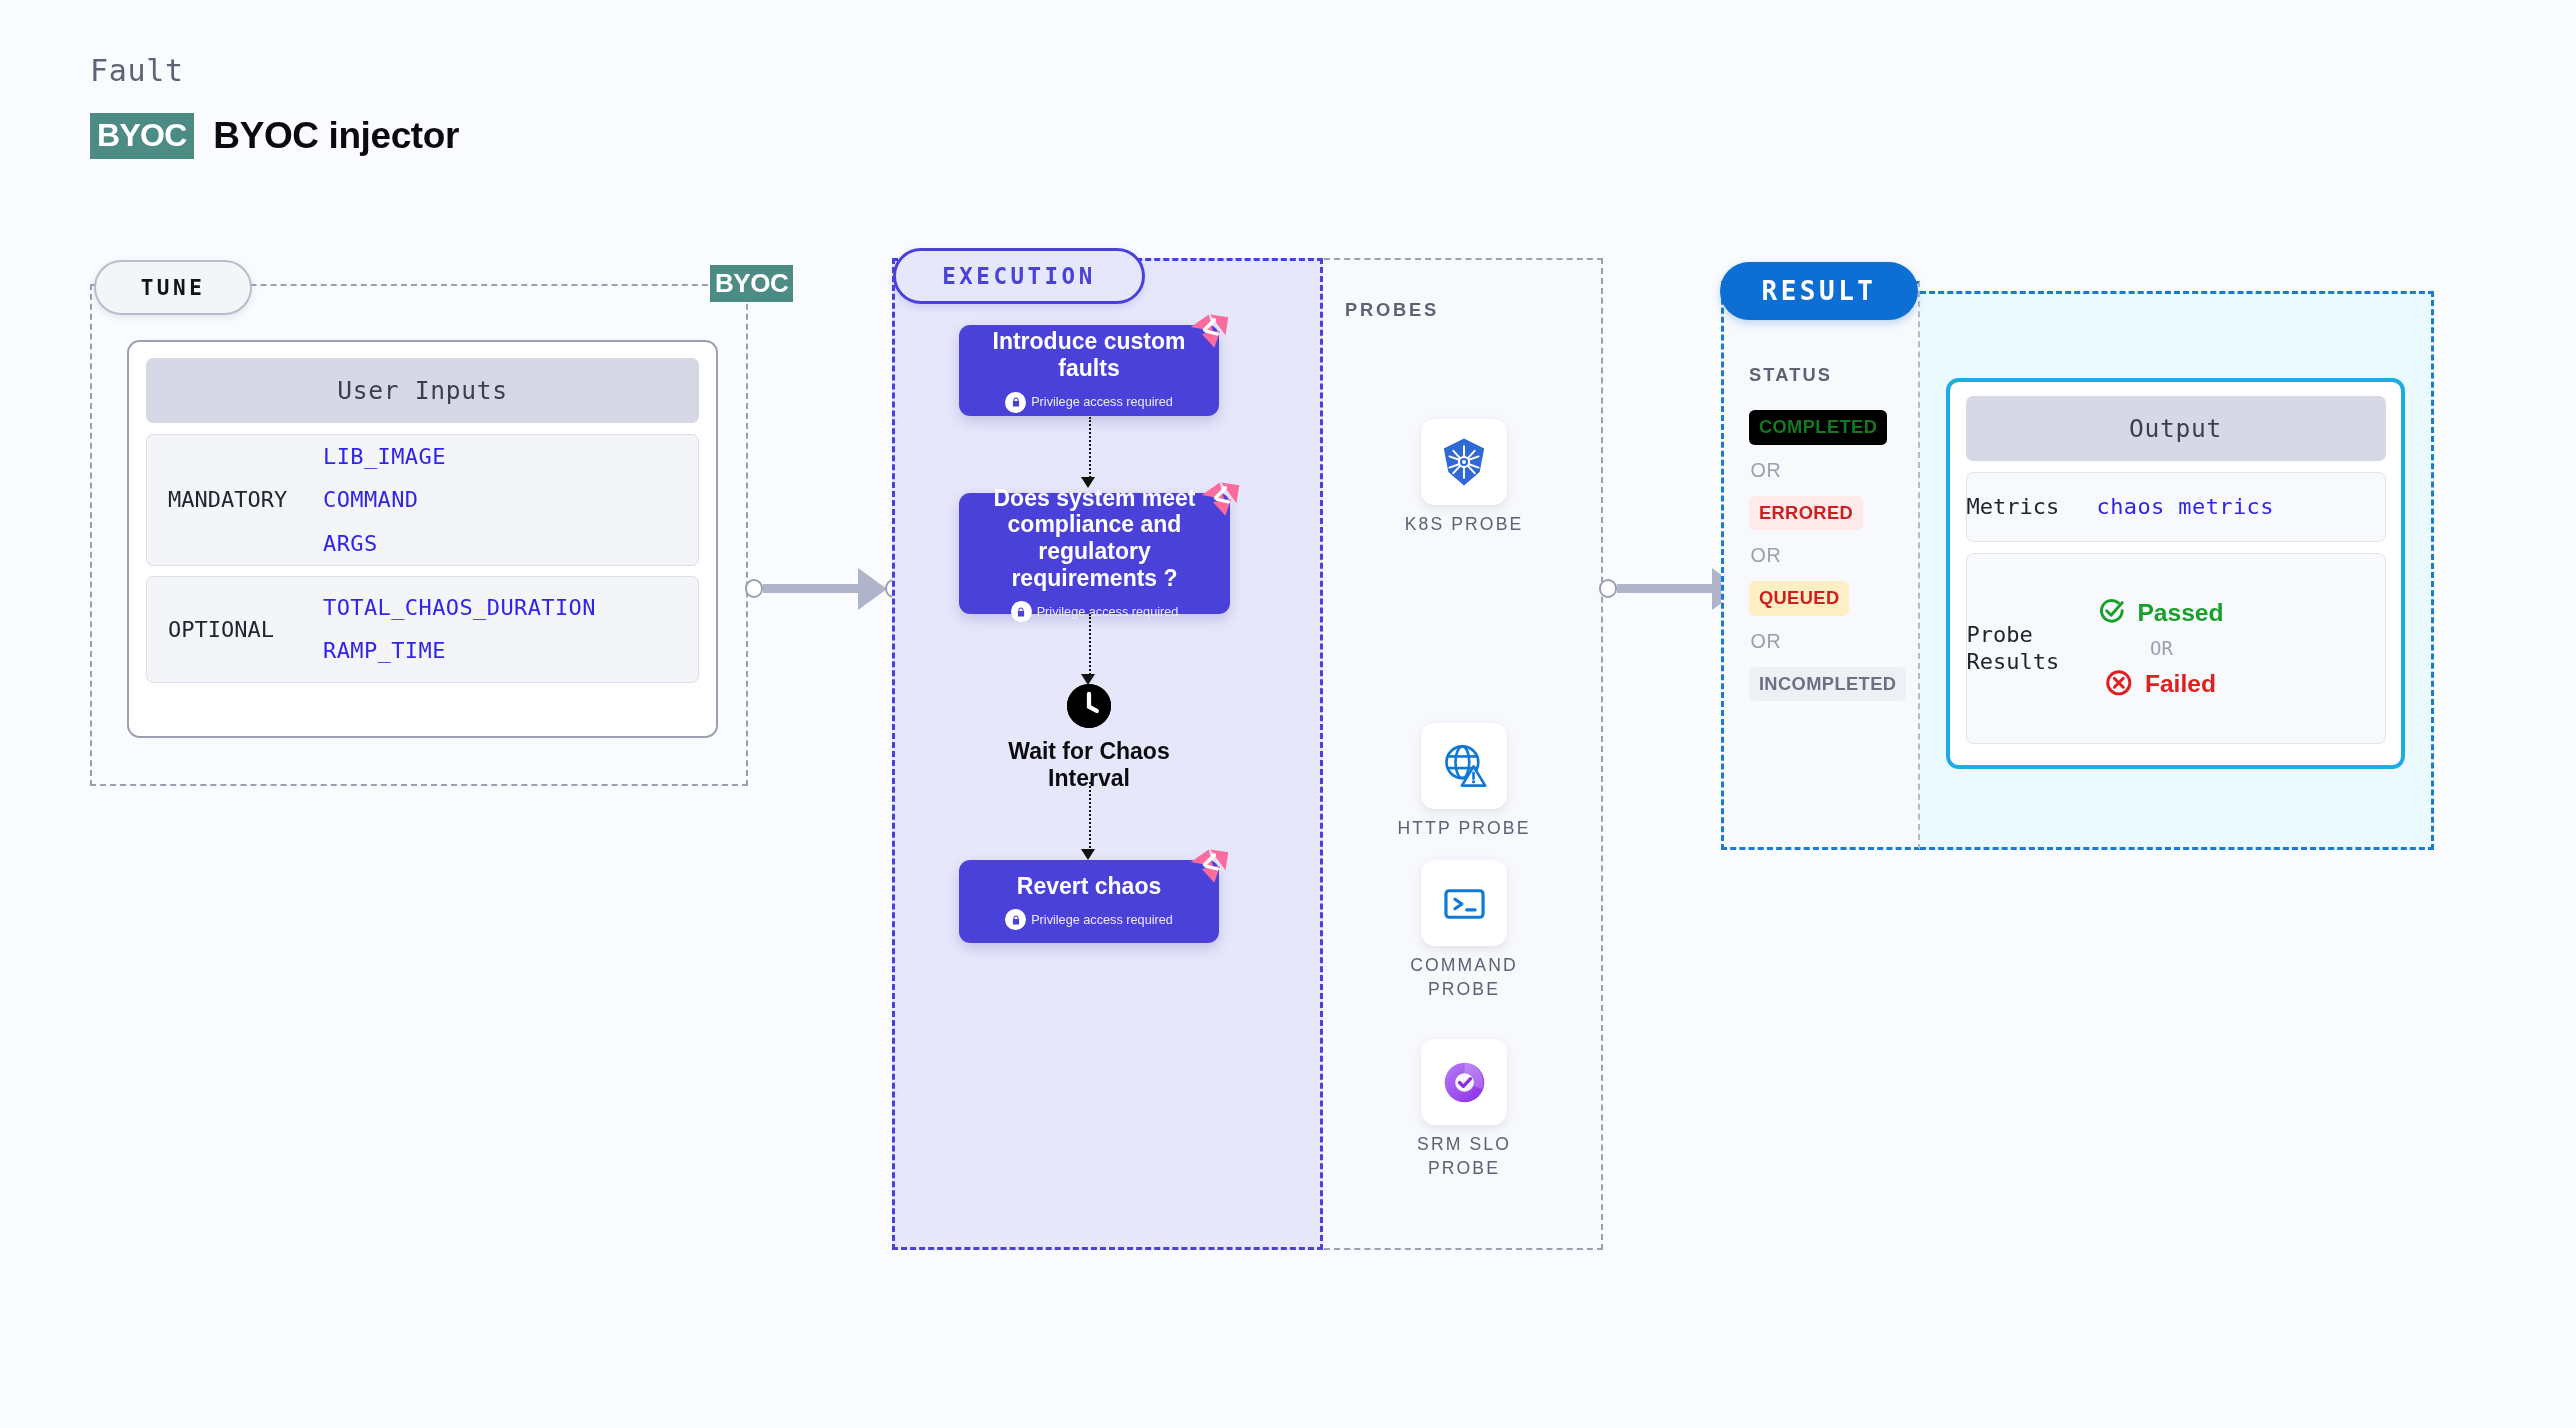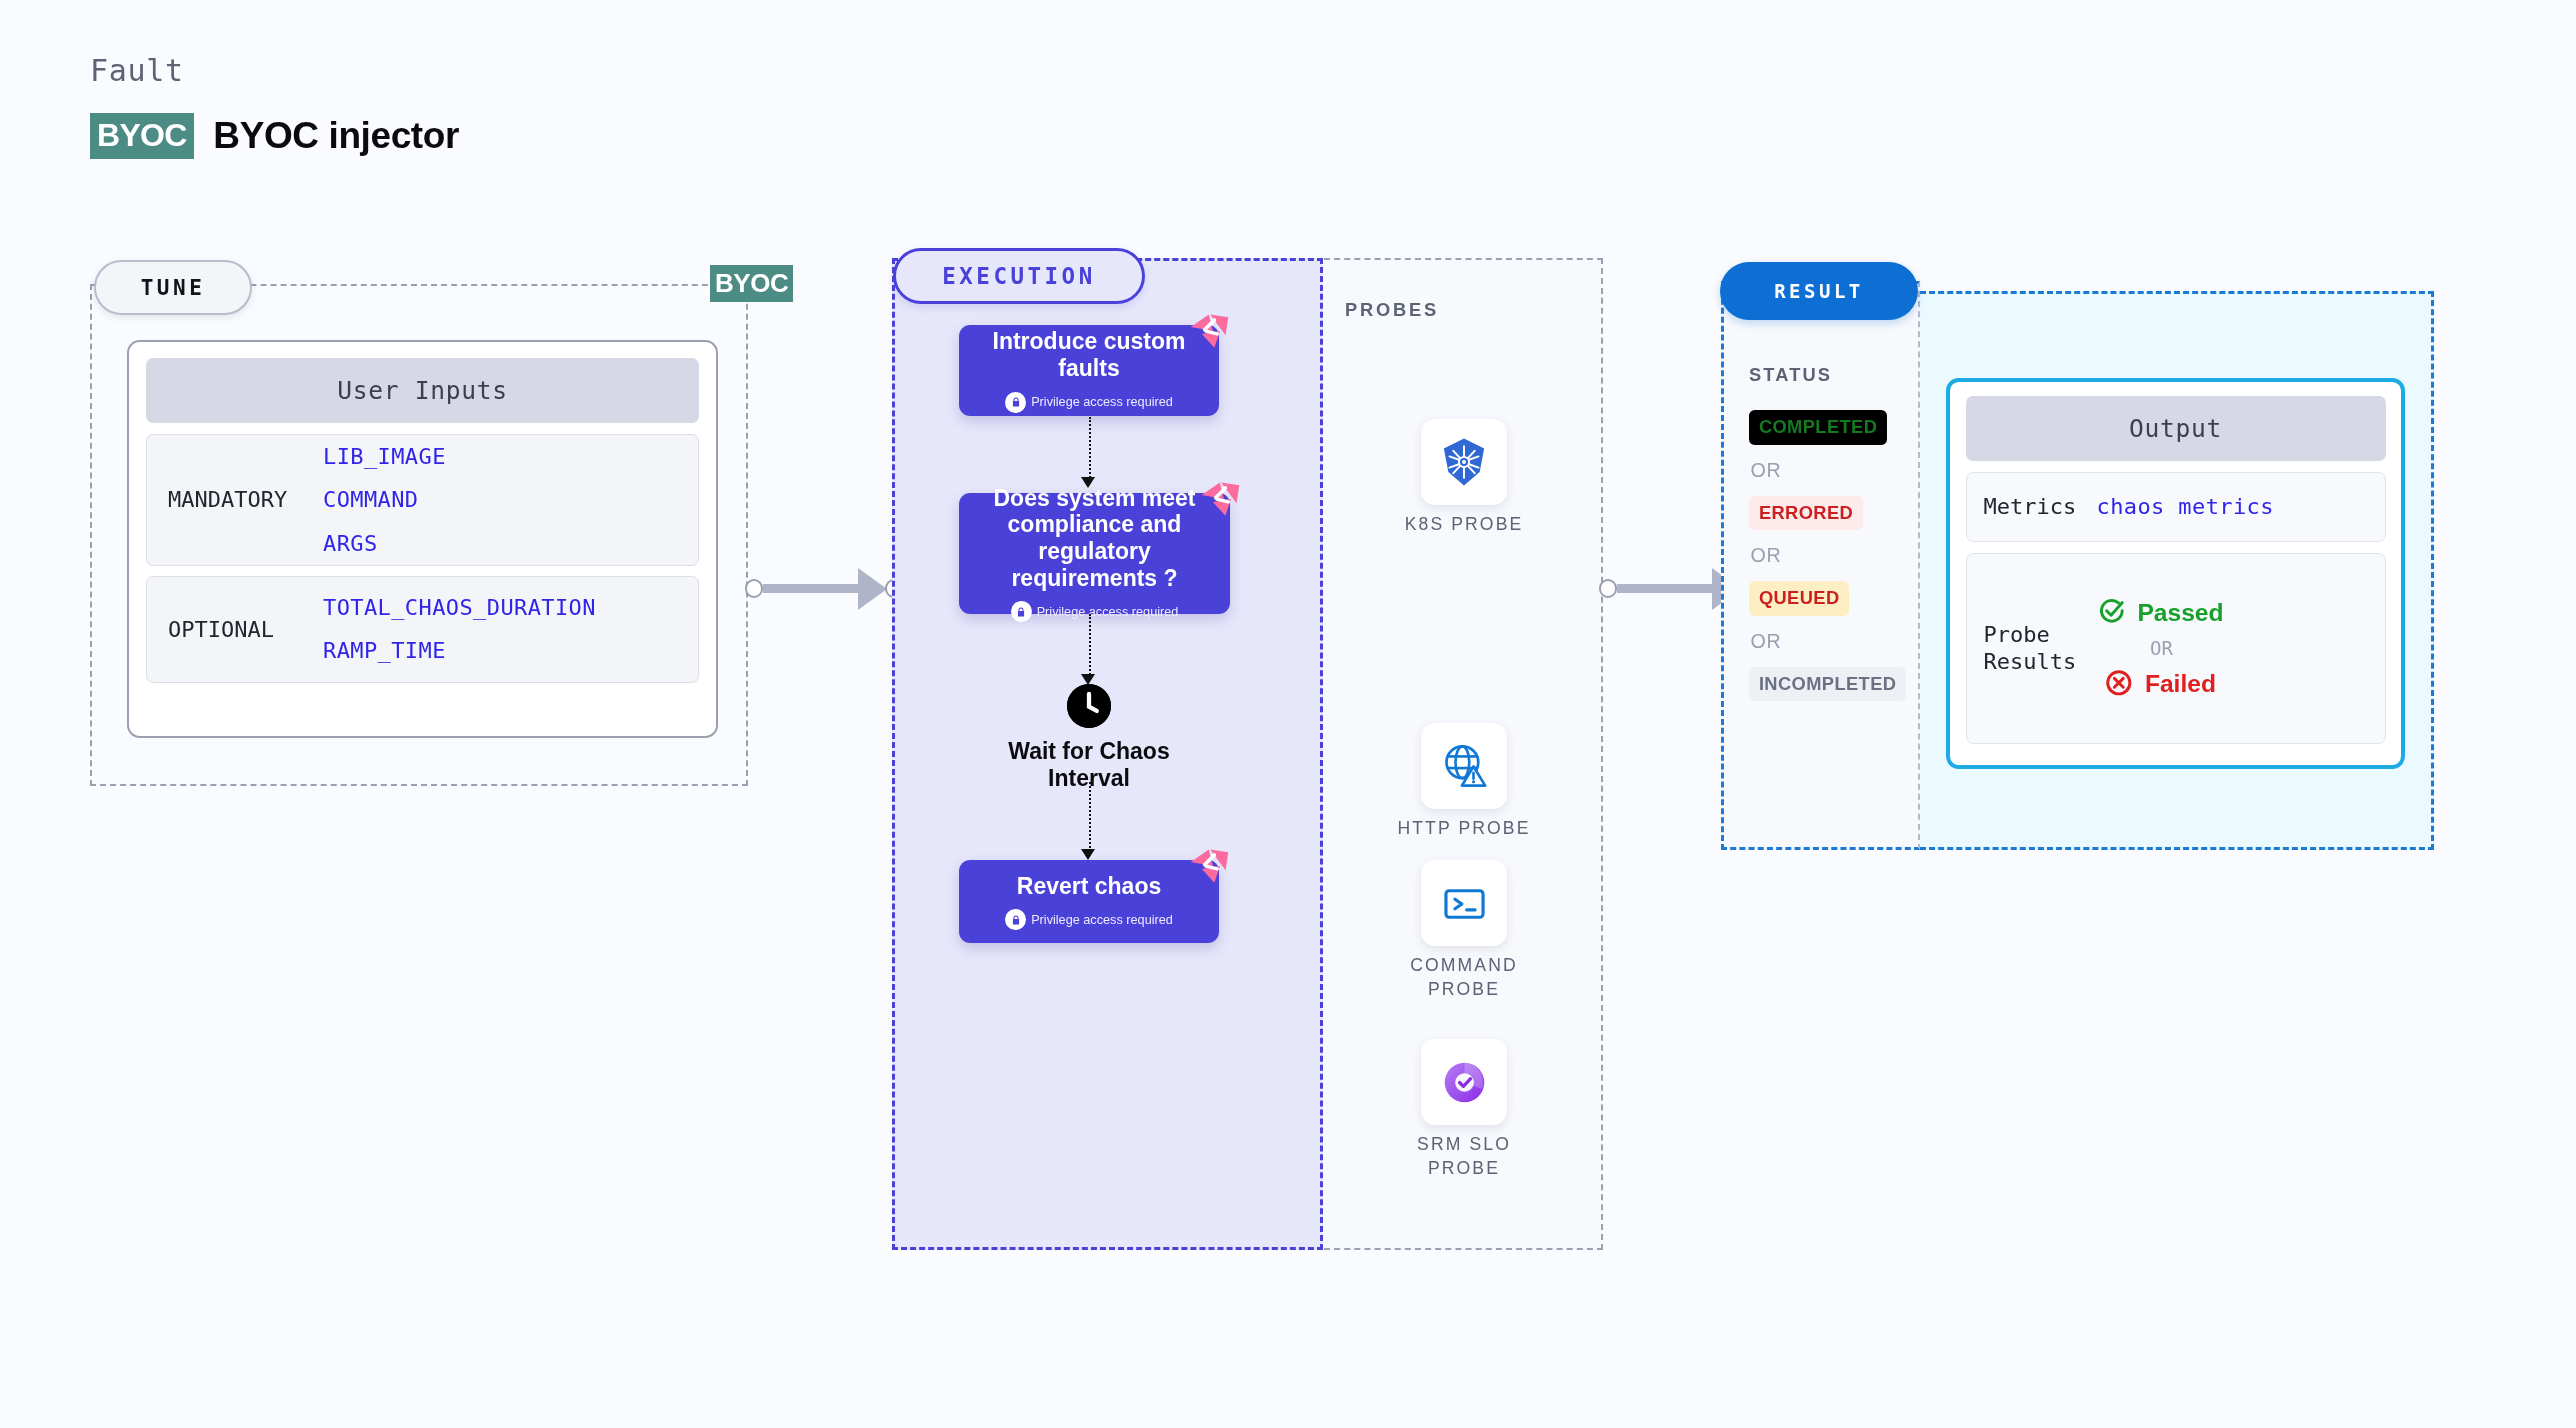--- a/index.html
+++ b/index.html
@@ -41,21 +41,21 @@
   }
   .pill-exec {
     left: 893px; top: 248px; width: 252px; height: 56px;
     background: #e7e7fb; border: 3.5px solid #4a41d8; border-radius: 29.6px;
     color: #4a41d8; font-size: 22.5px;
     box-shadow: 0 3.5px 8.4px rgba(60,55,190,.14);
   }
   .pill-result {
     left: 1720px; top: 262px; width: 198px; height: 58px;
     background: #0d6fd4; border: none; border-radius: 29.6px;
-    color: #ffffff; font-size: 19px;
+    color: #ffffff; font-size: 26px;
     box-shadow: 0 3.5px 8.4px rgba(13,111,212,.25);
   }
 
   
   .region { position: absolute; }
   .region-tune {
     left: 90px; top: 284px; width: 658px; height: 502px;
     border: 2.8px dashed #9aa0b0; background: transparent;
   }
   .region-exec {
@@ -178,21 +178,21 @@
     background: #ffffff; border: 4.2px solid #1cabe3; border-radius: 12.7px;
     padding: 14px 15.5px;
   }
   .out-row {
     margin-top: 10.6px; background: #f8f9fd; border: 1.4px solid #e1e3ed; border-radius: 7px;
     display: flex; align-items: center;
     font-family: "DejaVu Sans Mono", monospace;
   }
   .out-row-metrics { height: 70px; }
   .out-row-probes  { height: 191px; margin-top: 11.3px; }
-  .out-label { width: 130px; padding-left: 17px; font-size: 22px; color: #22242e; line-height: 1.25; }
+  .out-label { width: 130px; font-size: 22px; color: #22242e; line-height: 1.25; }
   .out-value-mono { font-size: 22px; color: #3024e8; letter-spacing: 0.4px; }
   .pr-col { display: flex; flex-direction: column; align-items: center; }
   .pr-item { display: flex; align-items: center; gap: 11.3px; }
   .pr-text { font-size: 24.6px; font-weight: 700; font-family: "Liberation Sans", sans-serif; }
   .pr-or { font-size: 19px; color: #9aa0b0; margin: 8.4px 0 8.4px 2.8px; font-family: "DejaVu Sans Mono", monospace; }
 
   
   .conn { position: absolute; height: 39px; display: flex; align-items: center; }
   .conn-dot {
     width: 18.3px; height: 18.3px; border-radius: 50%;

